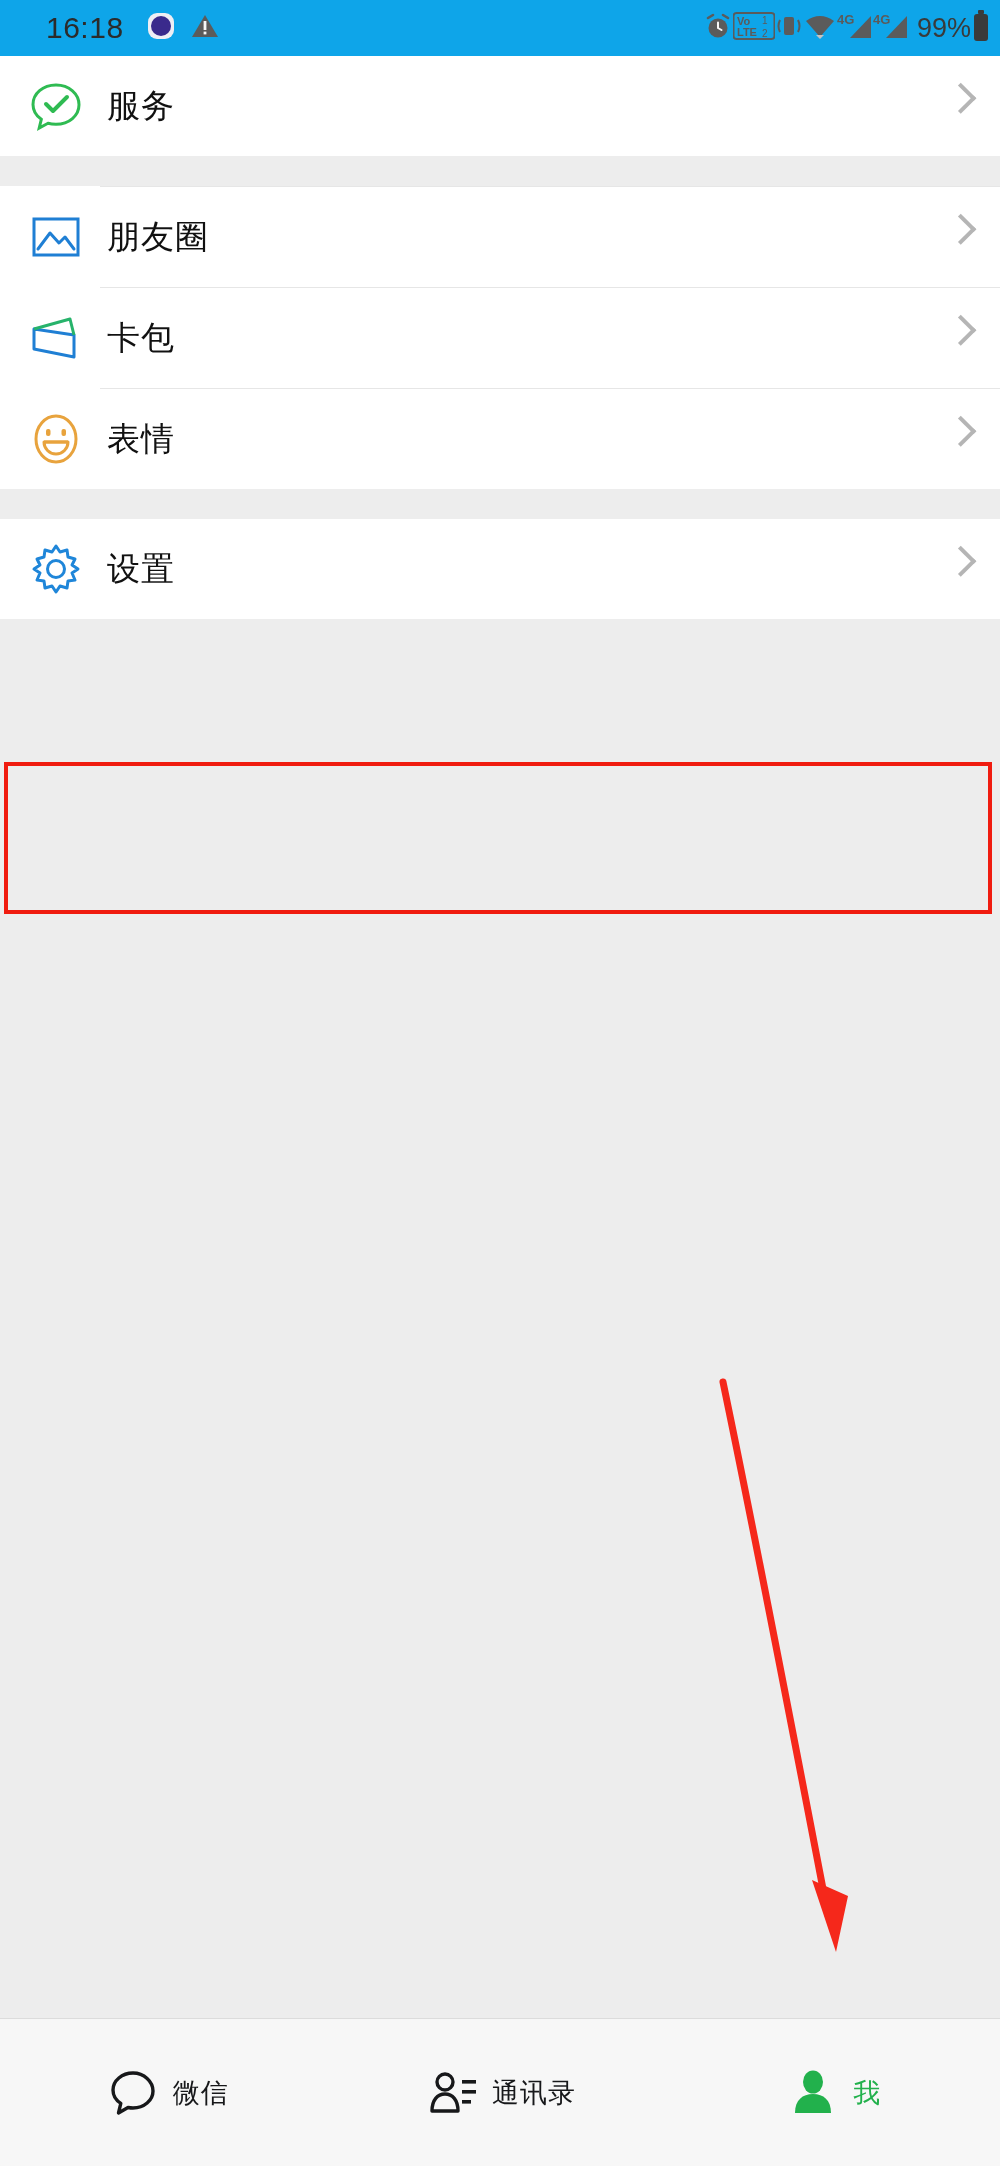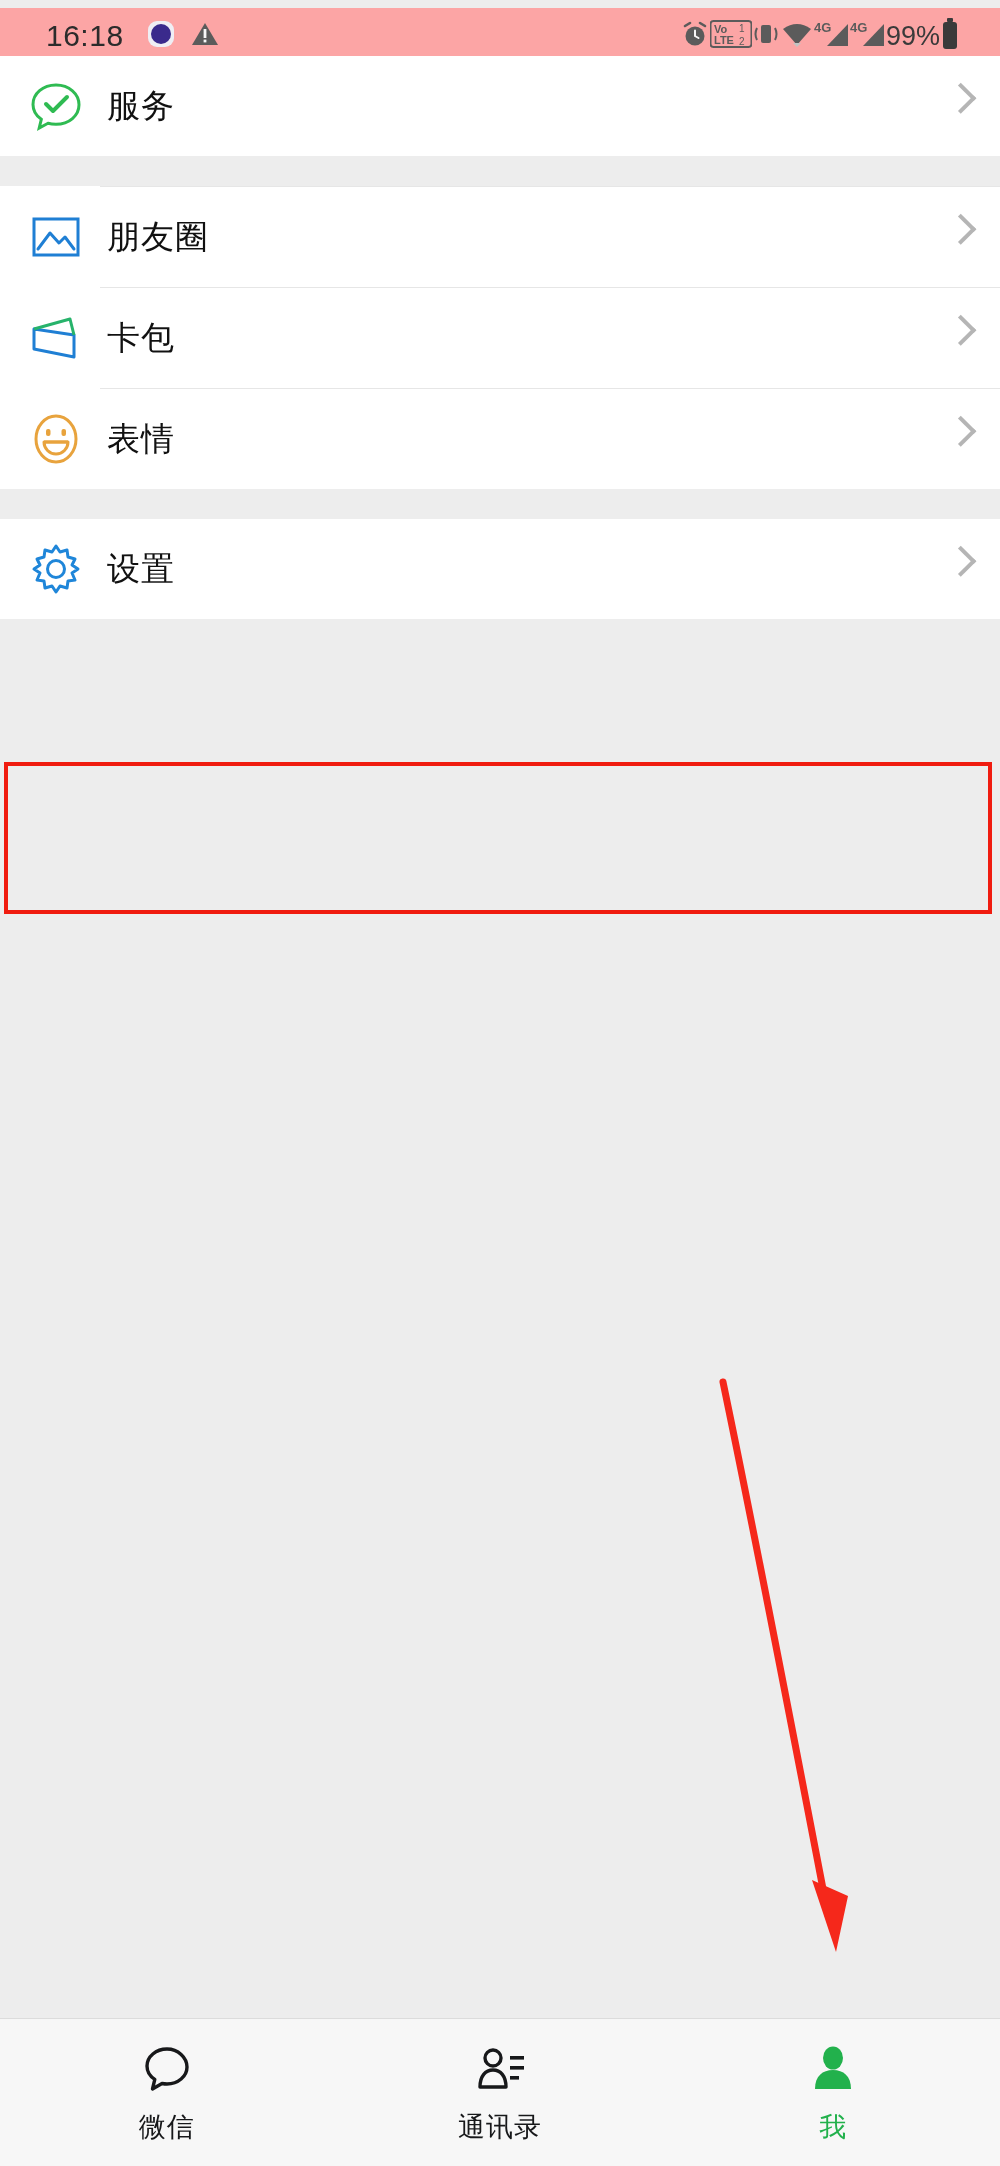--- a/index.html
+++ b/index.html
@@ -13,41 +13,41 @@
   .phone {
     position: relative;
     width: 1000px;
     height: 2166px;
     background: #ededed;
   }
 
   
   .statusbar {
     position: absolute;
-    top: 8px; left: 0;
+    top: 0; left: 0;
     width: 1000px;
     height: 56px;
-    background: #fca5a5;
+    background: #0ea5e9;
     display: flex;
     align-items: center;
-    padding: 0 40px 0 46px;
+    padding: 0 9px 0 46px;
   }
   .status-time {
     font-size: 30px;
     color: #2b2b2b;
     letter-spacing: 0.5px;
     font-family: "Liberation Sans", sans-serif;
   }
   .status-left-icons { display: flex; align-items: center; gap: 14px; margin-left: 22px; }
   .status-right { margin-left: auto; display: flex; align-items: center; }
   .status-battery-text {
     font-size: 27px;
     color: #3a3a3a;
     font-family: "Liberation Sans", sans-serif;
-    margin-left: 0;
+    margin-left: 8px;
   }
 
   
   .group { background: #ffffff; width: 100%; }
   .gap { background: #ededed; height: 30px; width: 100%; }
 
   .row {
     position: relative;
     display: flex;
     align-items: center;
@@ -116,21 +116,21 @@
     bottom: 0;
     width: 1000px;
     height: 148px;
     background: #f7f7f7;
     border-top: 1px solid #dcdcdc;
     display: flex;
   }
   .tab {
     flex: 1;
     display: flex;
-    flex-direction: column;
+    flex-direction: row;
     align-items: center;
     justify-content: center;
     gap: 12px;
     position: relative;
   }
   .tab-icon { position: relative; width: 56px; height: 56px; display: flex; align-items: center; justify-content: center; }
   .tab-label { font-size: 27px; color: #17181a; letter-spacing: 1px; }
   .tab.active .tab-label { color: #22b14c; }
   .badge-dot {
     position: absolute;

